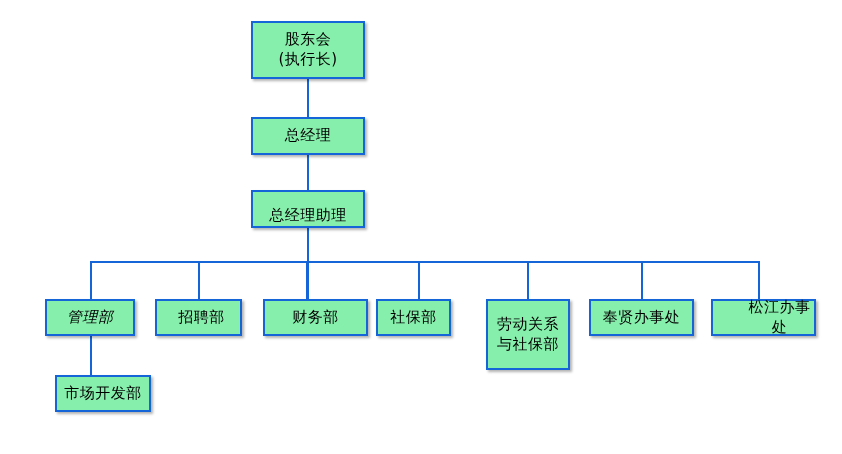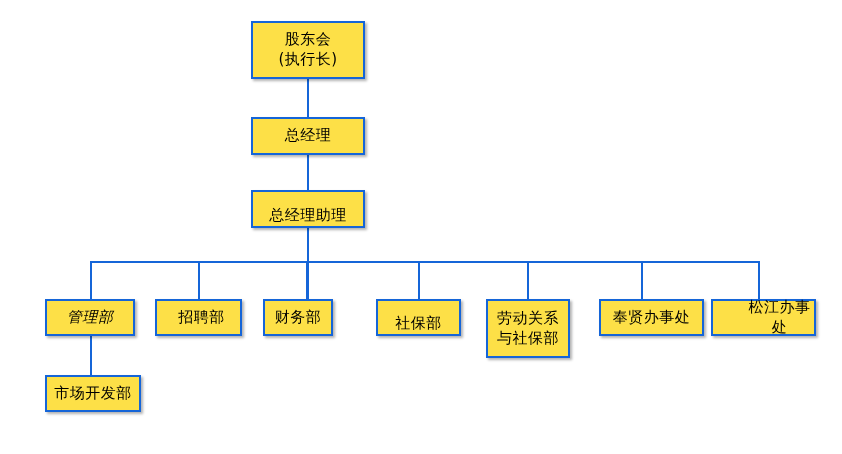--- a/index.html
+++ b/index.html
@@ -15,21 +15,21 @@
   }
   #chart-canvas {
     position: relative;
     width: 842px;
     height: 454px;
     background: #ffffff;
   }
   .node {
     position: absolute;
     box-sizing: border-box;
-    background: #fde047;
+    background: #86efac;
     border: 2px solid #1565d8;
     color: #000000;
     display: flex;
     align-items: center;
     justify-content: center;
     text-align: center;
     font-size: 15px;
     line-height: 1.32;
     letter-spacing: 0.5px;
     white-space: pre-line;
@@ -94,38 +94,38 @@
   </div>
 
   <div class="node" style="left:45px; top:299px; width:90px; height:37px;font-style:italic;">
     <span class="node-label">管理部</span>
   </div>
 
   <div class="node" style="left:155px; top:299px; width:87px; height:37px;padding-left:6px;">
     <span class="node-label">招聘部</span>
   </div>
 
-  <div class="node" style="left:263px; top:299px; width:70px; height:37px;">
+  <div class="node" style="left:263px; top:299px; width:105px; height:37px;">
     <span class="node-label">财务部</span>
   </div>
 
-  <div class="node" style="left:376px; top:299px; width:85px; height:37px;align-items:flex-end;">
+  <div class="node" style="left:376px; top:299px; width:75px; height:37px;">
     <span class="node-label">社保部</span>
   </div>
 
-  <div class="node" style="left:486px; top:299px; width:84px; height:59px;">
+  <div class="node" style="left:486px; top:299px; width:84px; height:71px;">
     <span class="node-label">劳动关系
 与社保部</span>
   </div>
 
-  <div class="node" style="left:589px; top:299px; width:105px; height:37px;margin-left:10px;">
+  <div class="node" style="left:589px; top:299px; width:105px; height:37px;">
     <span class="node-label">奉贤办事处</span>
   </div>
 
   <div class="node" style="left:711px; top:299px; width:105px; height:37px;padding-left:32px;">
     <span class="node-label">松江办事处</span>
   </div>
 
-  <div class="node" style="left:45px; top:375px; width:96px; height:37px;">
+  <div class="node" style="left:55px; top:375px; width:96px; height:37px;">
     <span class="node-label">市场开发部</span>
   </div>
 
 </div>
 
 </body></html>

